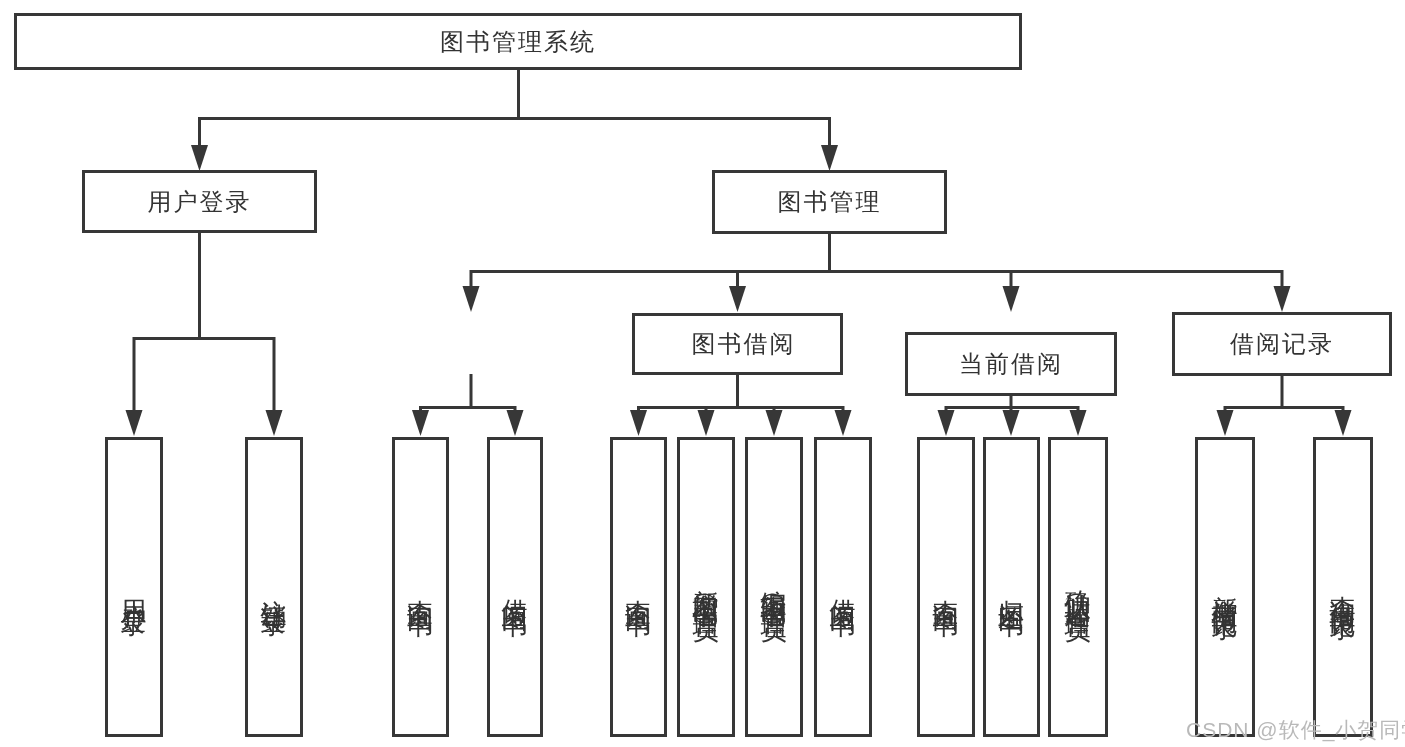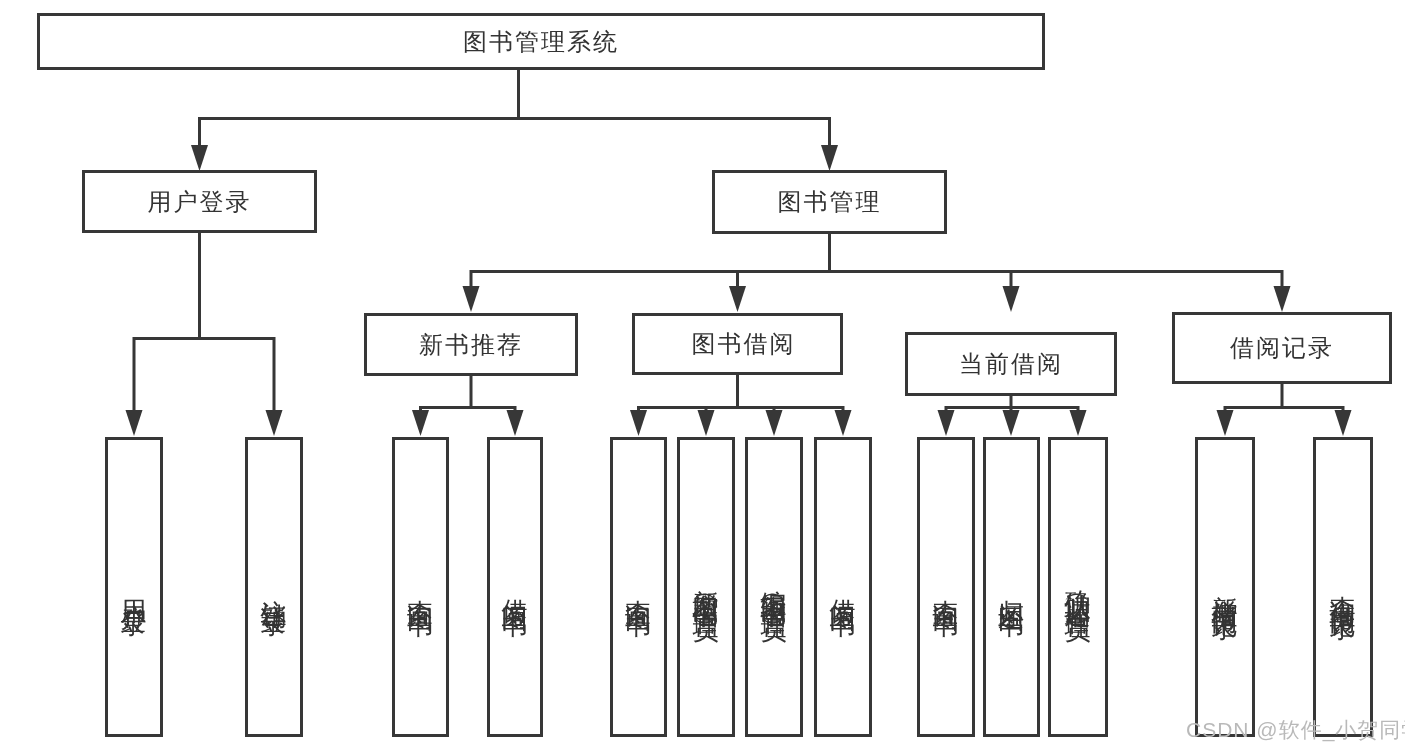--- a/index.html
+++ b/index.html
@@ -39,27 +39,27 @@
   }
   .leaf .v-label {
     writing-mode: vertical-rl;
     text-orientation: mixed;
     font-size: 26px;
     line-height: 1;
     letter-spacing: 4px;
     white-space: nowrap;
   }
   
-  .n-root        { left: 14px;   top: 13px;  width: 1008px; height: 57px; margin-left: 23px; }
+  .n-root        { left: 14px;   top: 13px;  width: 1008px; height: 57px; }
   .n-user-login  { left: 82px;   top: 170px; width: 235px;  height: 63px; }
   .n-book-mgmt   { left: 712px;  top: 170px; width: 235px;  height: 64px; }
   .n-new-books   { left: 364px;  top: 313px; width: 214px;  height: 63px; }
   .n-borrow      { left: 632px;  top: 313px; width: 211px;  height: 62px; padding-left: 12px; }
   .n-current     { left: 905px;  top: 313px; width: 212px;  height: 64px; margin-top: 19px; }
-  .n-records     { left: 1172px; top: 312px; width: 220px;  height: 72px; }
+  .n-records     { left: 1172px; top: 312px; width: 220px;  height: 64px; }
   .leaf          { top: 437px; height: 300px; }
   .l-user-login    { left: 105px;  width: 58px; }
   .l-logout        { left: 245px;  width: 58px; }
   .l-query-1       { left: 392px;  width: 57px; }
   .l-borrow-1      { left: 487px;  width: 56px; }
   .l-query-2       { left: 610px;  width: 57px; }
   .l-add-book      { left: 677px;  width: 58px; }
   .l-edit-book     { left: 745px;  width: 58px; }
   .l-borrow-2      { left: 814px;  width: 58px; }
   .l-query-3       { left: 917px;  width: 58px; }
@@ -127,23 +127,20 @@
     <span class="h-label">图书管理系统</span>
   </div>
 
   <div class="node n-user-login">
     <span class="h-label">用户登录</span>
   </div>
   <div class="node n-book-mgmt">
     <span class="h-label">图书管理</span>
   </div>
 
-  <div class="node n-new-books">
-    <span class="h-label">新书推荐</span>
-  </div>
   <div class="node n-borrow">
     <span class="h-label">图书借阅</span>
   </div>
   <div class="node n-current">
     <span class="h-label">当前借阅</span>
   </div>
   <div class="node n-records">
     <span class="h-label">借阅记录</span>
   </div>
 

